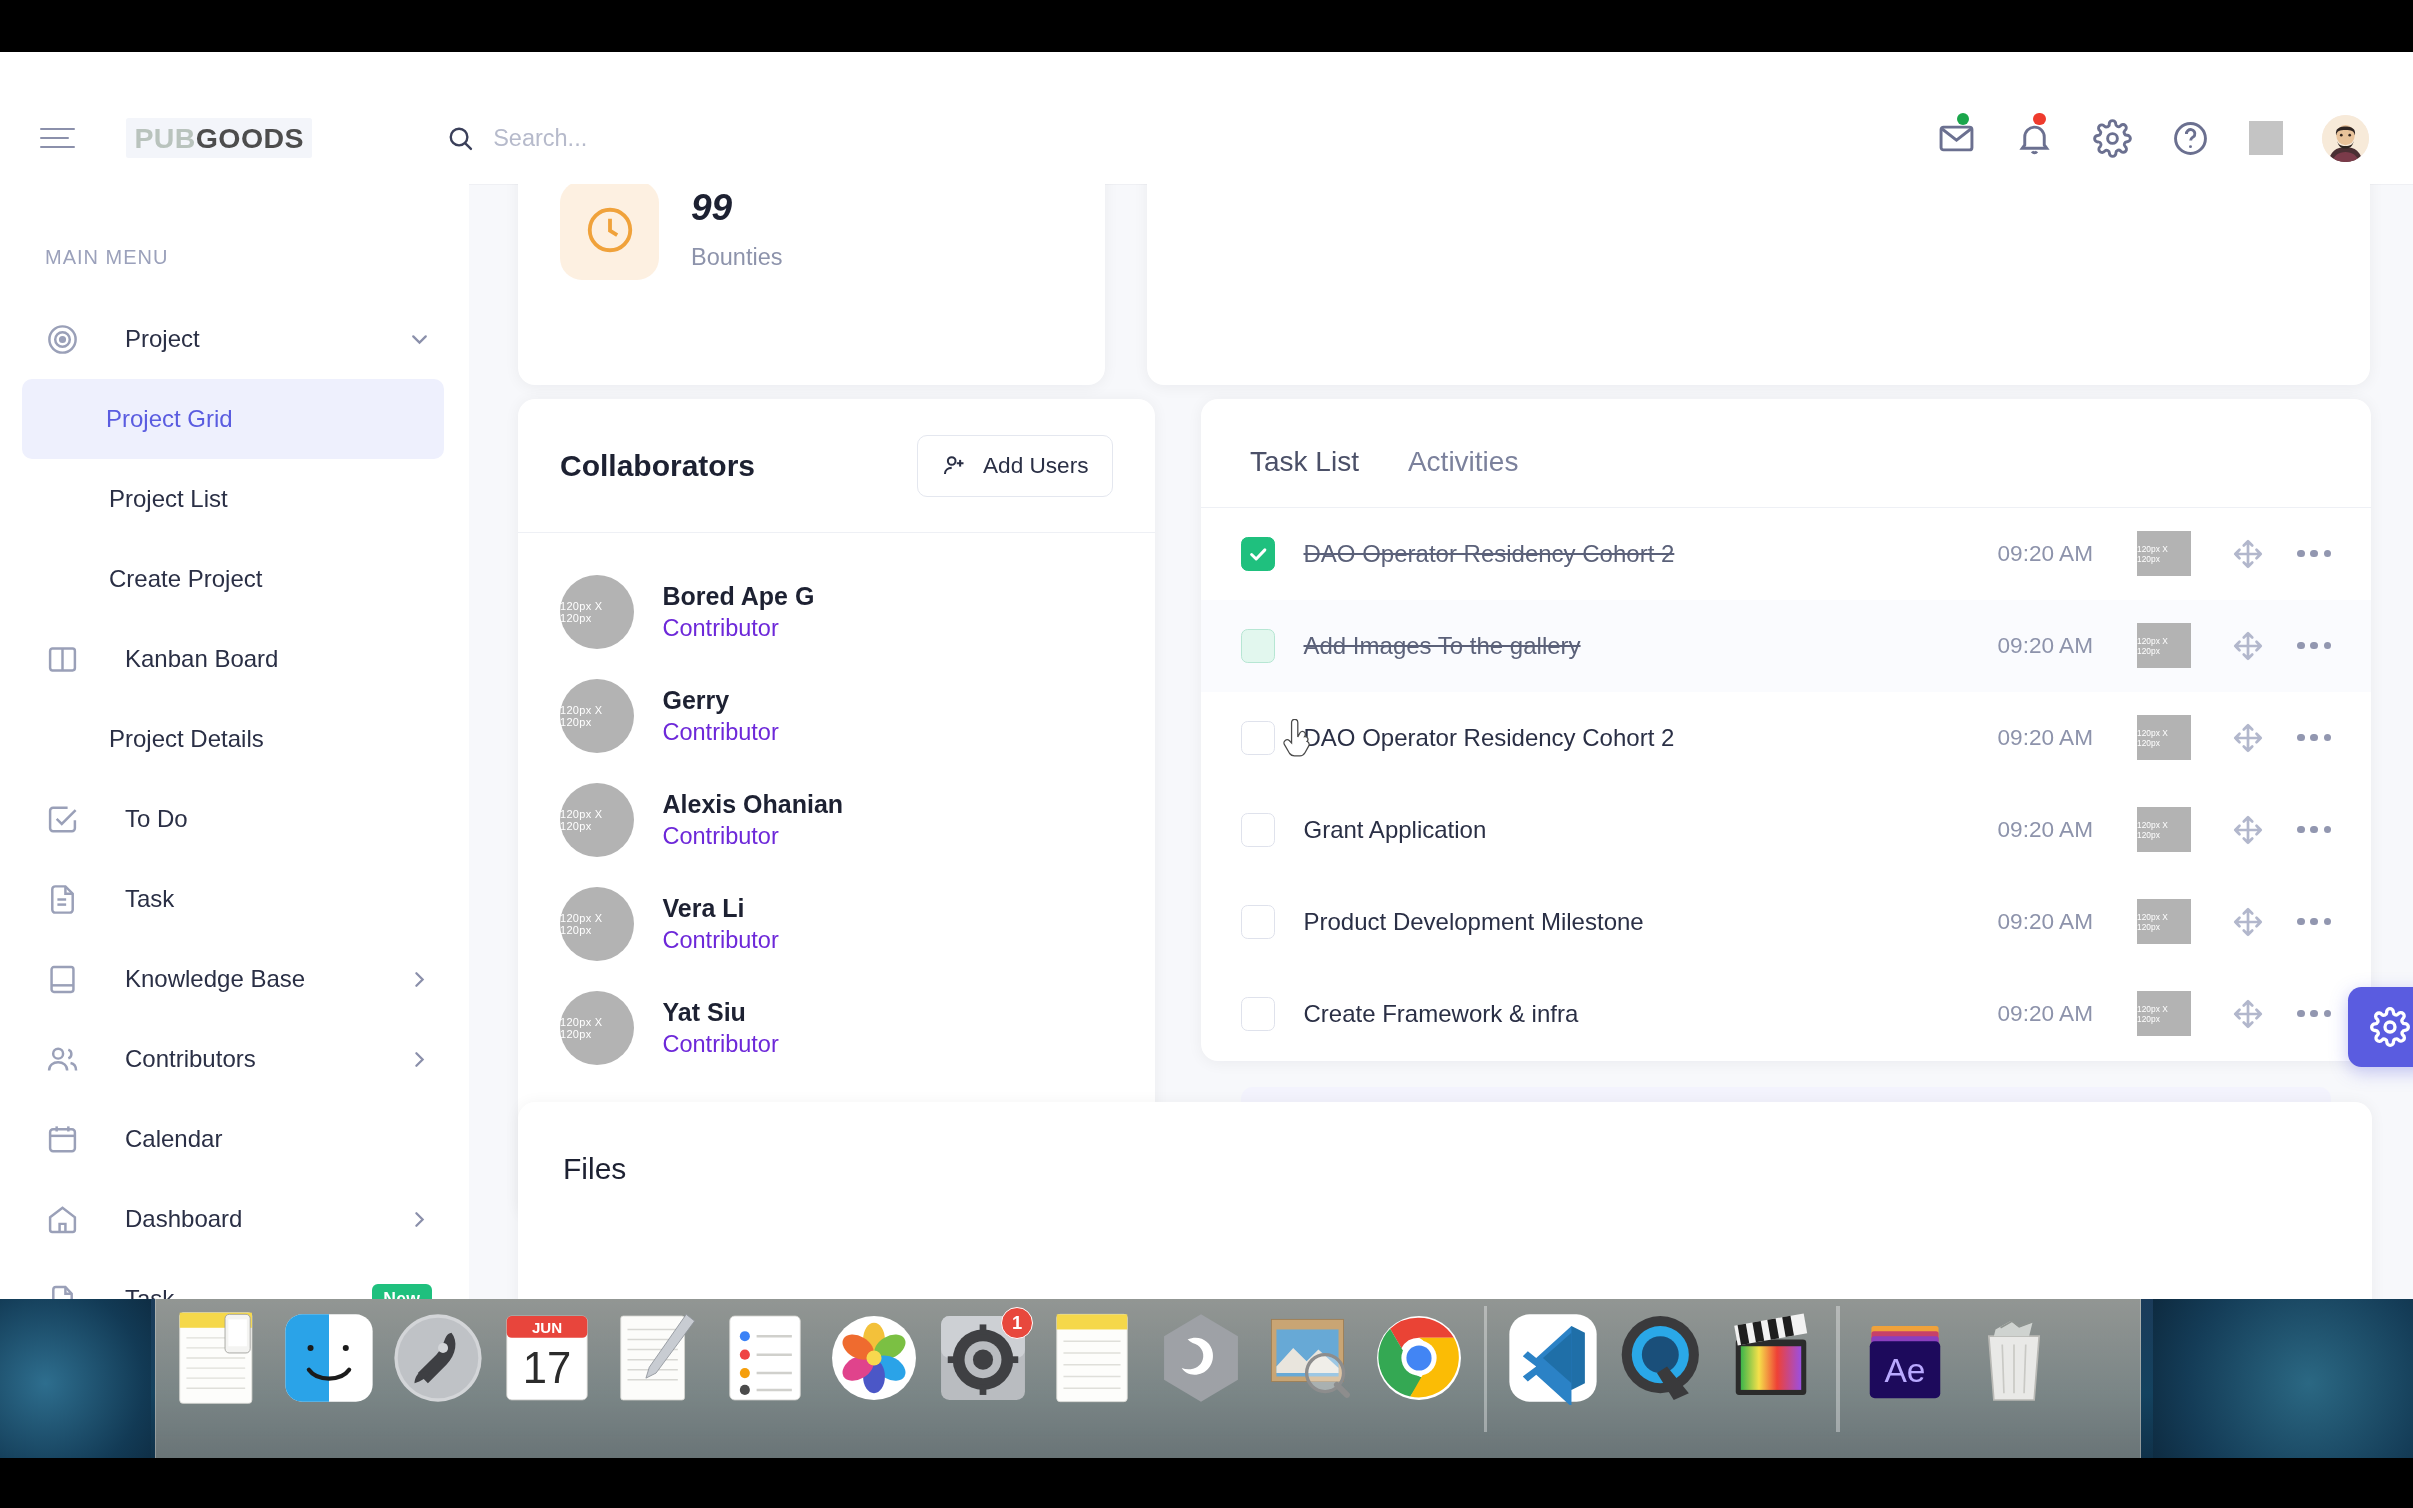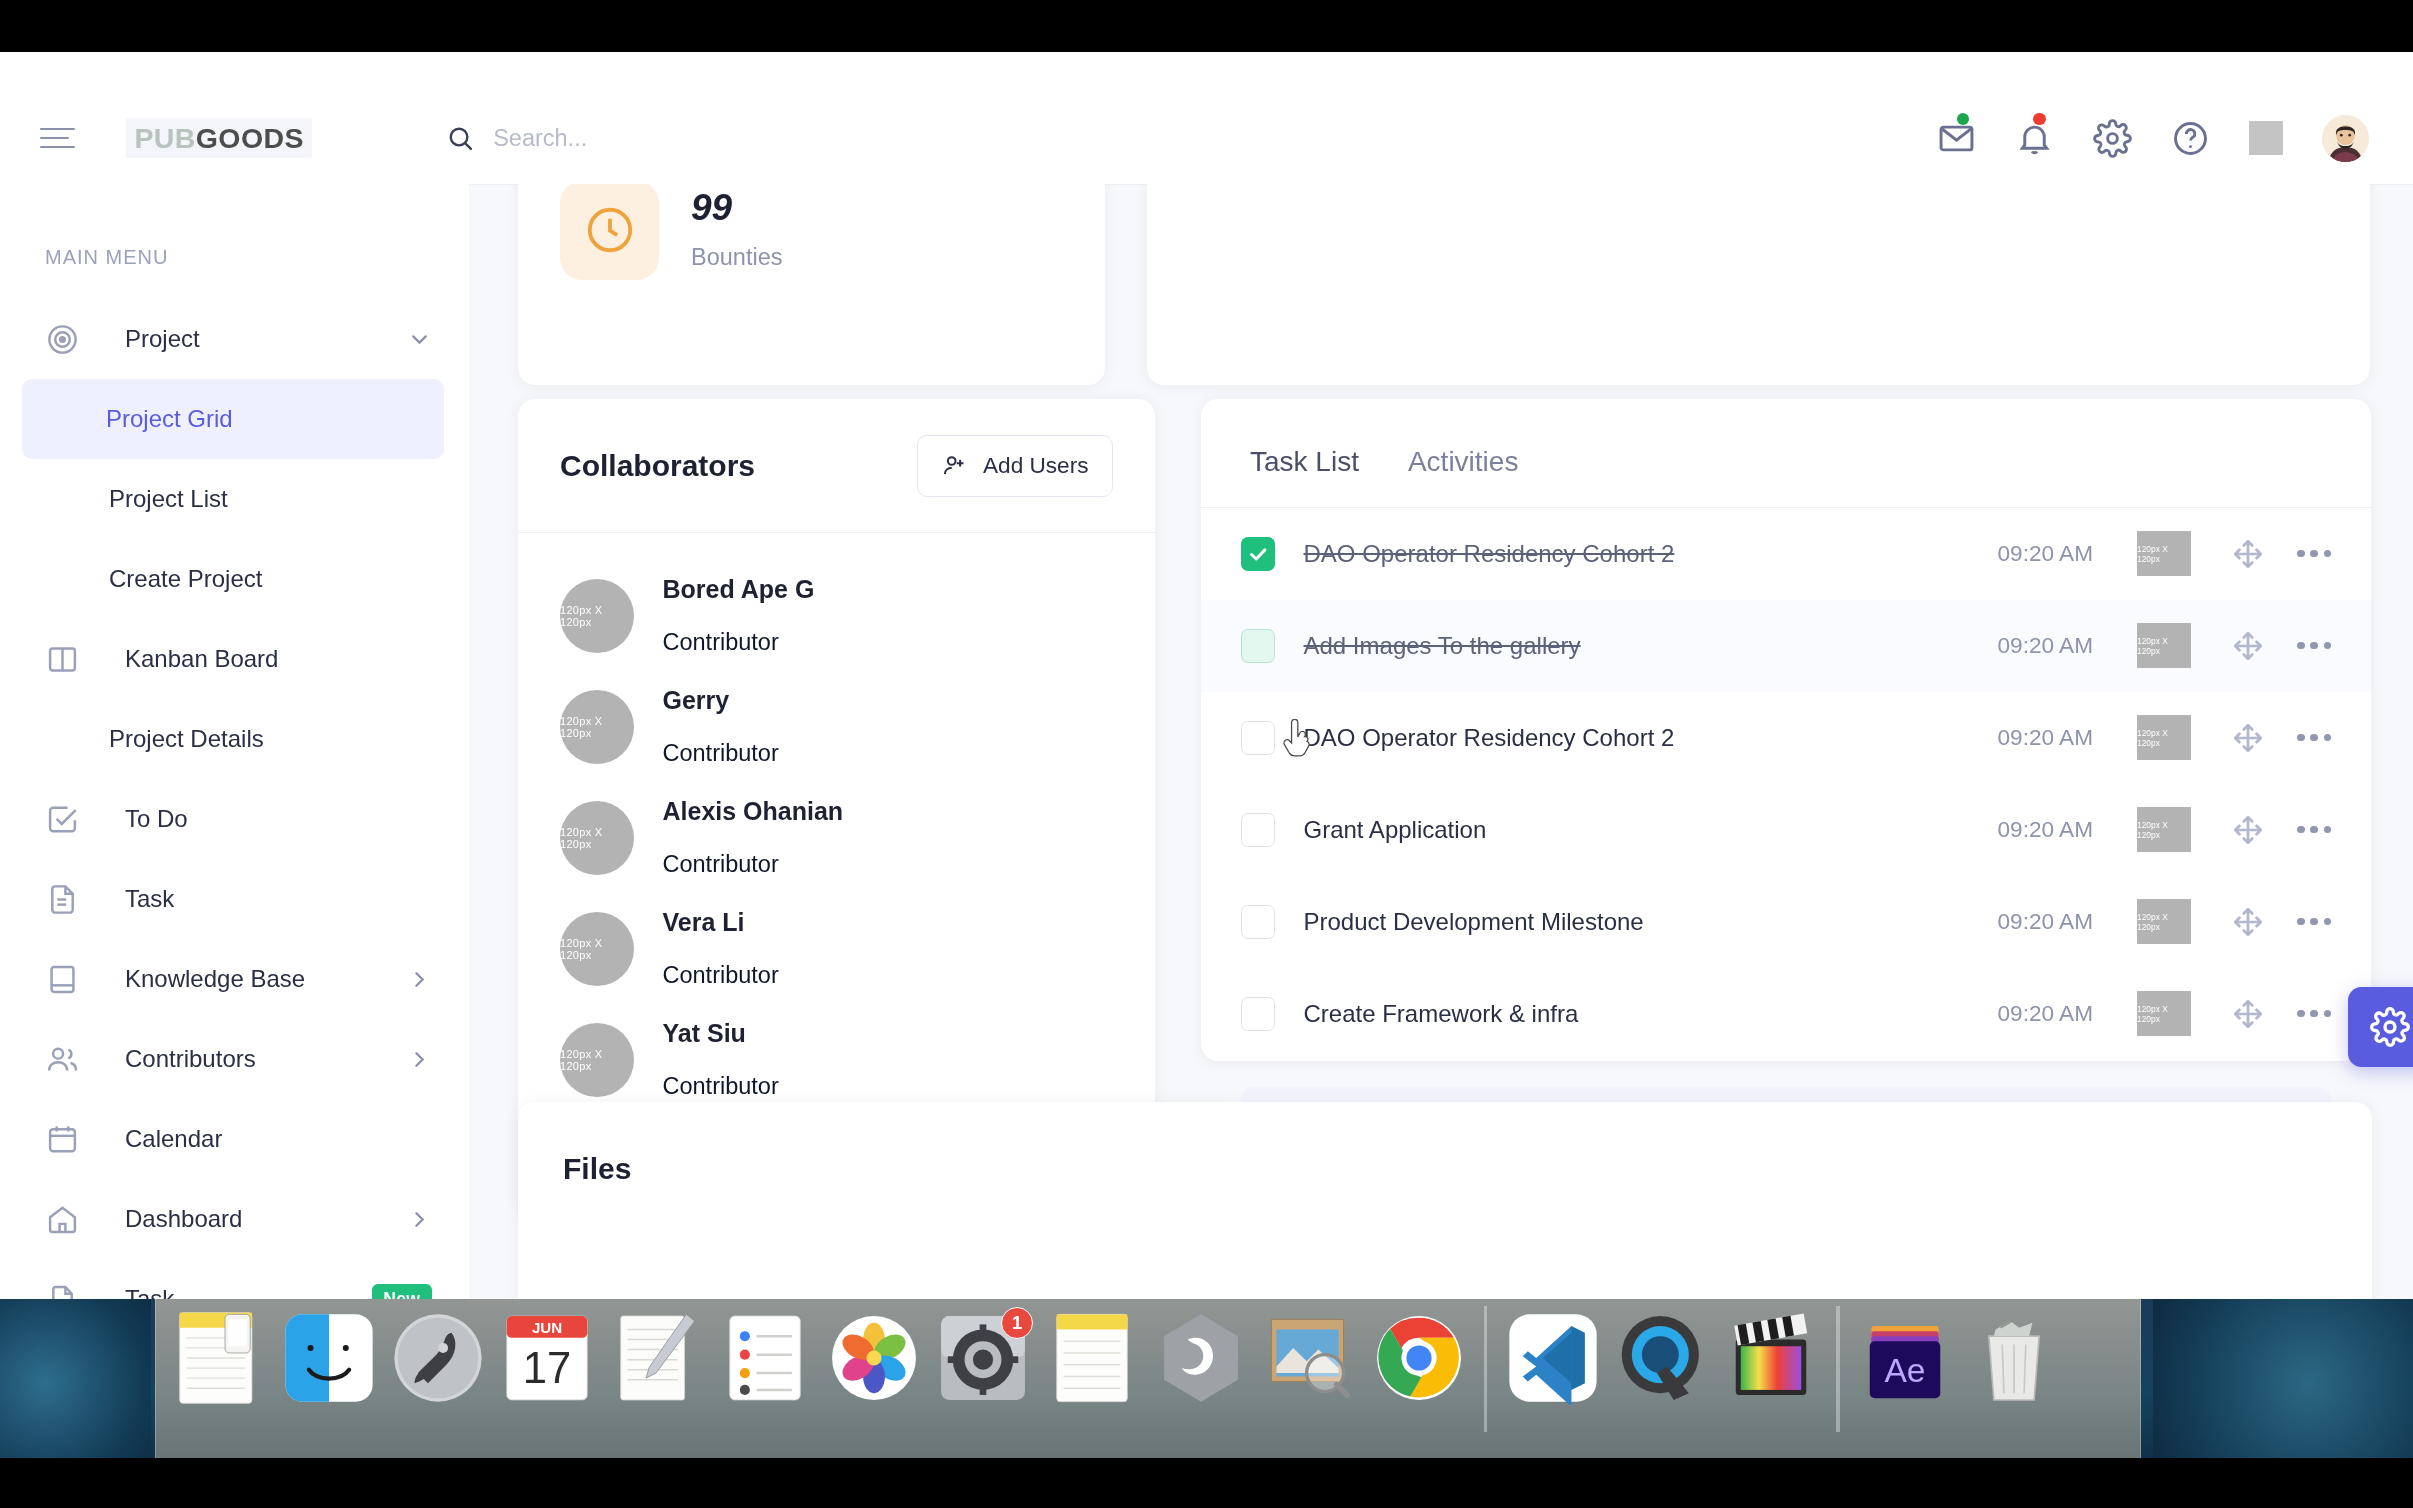--- a/index.html
+++ b/index.html
@@ -157,21 +157,21 @@
   }
   .collab-list { padding: 27px 0 0 0; }
   .collab-row { display: flex; align-items: center; padding: 15px 42px; }
   .ph-circle {
     width: 74px; height: 74px; border-radius: 50%; background: #b3b3b3; flex: none;
     display: flex; align-items: center; justify-content: center;
     color: #ffffff; font-size: 11px; letter-spacing: 0.3px;
   }
   .collab-info { margin-left: 28.5px; }
   .collab-name { font-size: 25px; font-weight: 700; color: #1d2132; }
-  .collab-role { font-size: 23.5px; color: #0f172a; margin-top: 25px; }
+  .collab-role { font-size: 23.5px; color: #6d28d9; margin-top: 4px; }
 
   
   .taskpanel {
     position: absolute; top: 215px; left: 732px; width: 1170px; height: 662px;
   }
   .tabs { display: flex; gap: 49px; padding: 47px 49px 0 49px; border-bottom: 0.8px solid #eef0f5; }
   .tab { font-size: 28px; color: #7b819c; padding-bottom: 28.5px; cursor: pointer; }
   .tab.active { color: #4b5068; }
 
   .task-row {
@@ -202,21 +202,21 @@
     margin: 27px 40px 0 40px; height: 80px; background: #f3f3fd; border-radius: 11.7px;
     display: flex; align-items: center; padding: 0 30px; gap: 17px; cursor: pointer;
   }
   .add-task-plus { font-size: 30px; color: #5a5ce0; line-height: 1; }
   .add-task-lbl { font-size: 24px; color: #5a5ce0; font-weight: 700; }
 
   
   .files {
     position: absolute; top: 918px; left: 49px; width: 1854px; height: 251px;
   }
-  .files-title { font-size: 30px; font-weight: 700; color: #1d2132; padding: 50px 0 0 45px; }
+  .files-title { font-size: 30px; font-weight: 400; color: #1d2132; padding: 50px 0 0 45px; }
 
   
   .fab {
     position: absolute; top: 895px; left: 2348px; width: 84px; height: 80px;
     background: #5a5ce0; border-radius: 13.4px 0 0 13.4px;
     display: flex; align-items: center; justify-content: center; cursor: pointer;
     box-shadow: 0 5px 18.4px rgba(90,92,224,0.35); z-index: 30;
   }
   .fab svg { width: 40px; height: 40px; color: #fff; }
 

